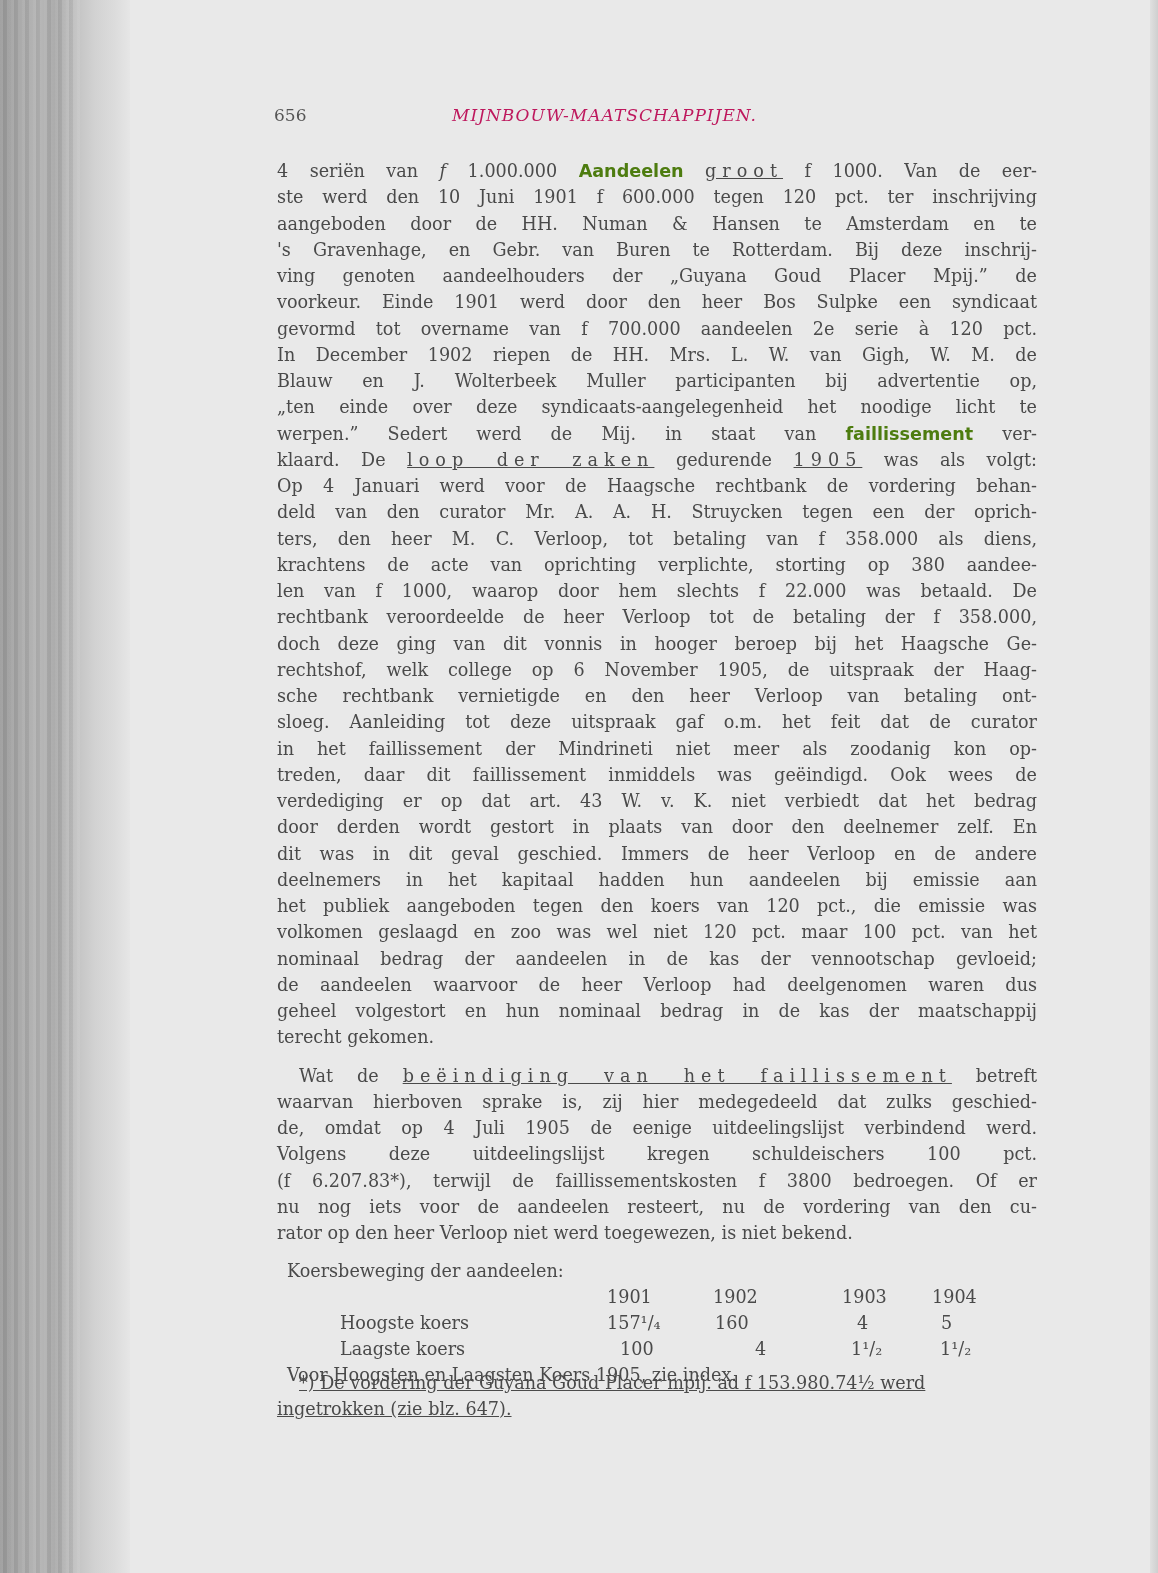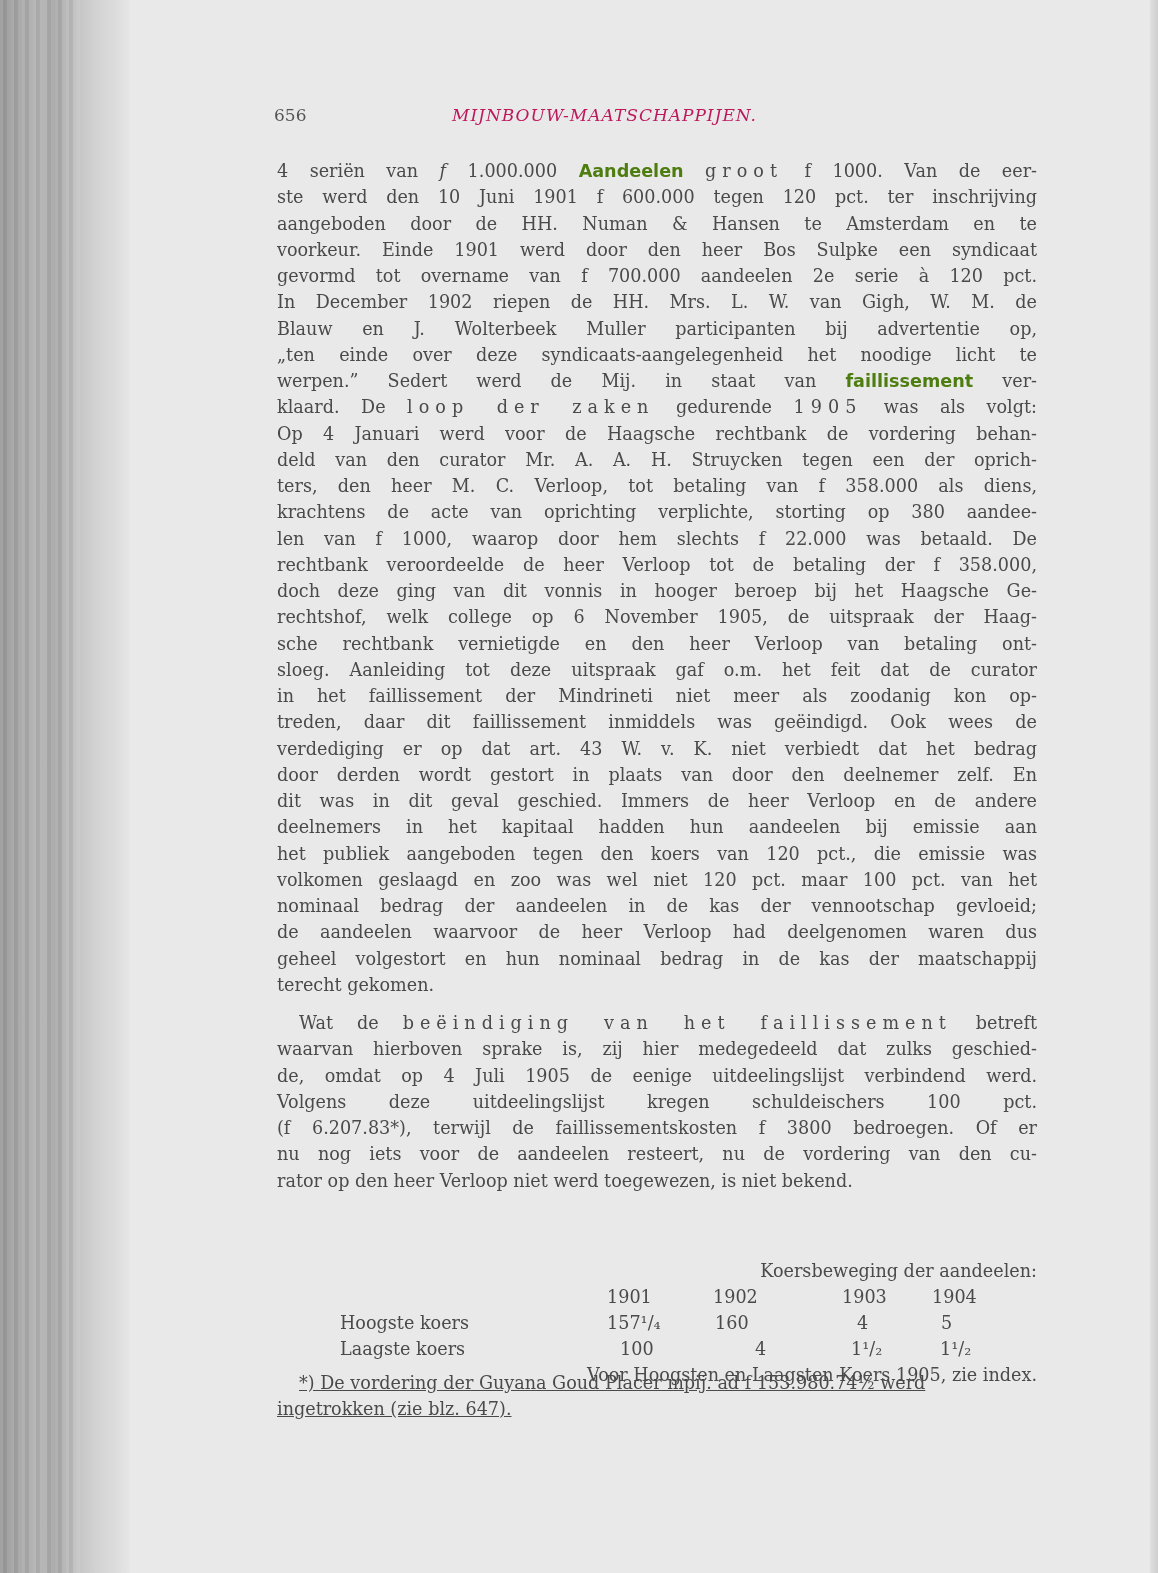--- a/index.html
+++ b/index.html
@@ -12,23 +12,23 @@
   .right-edge{position:absolute;right:0;top:0;width:8px;height:1573px;background:linear-gradient(to right,#e0e0e0,#cfcfcf);}
   .page{position:absolute;left:277px;top:100px;width:760px;}
   .header{position:relative;height:40px;text-align:right;}
   .page-number{position:absolute;left:-3px;top:5px;font-size:17px;color:#555;}
   .running-title{position:absolute;left:175px;top:5px;font-style:italic;font-size:17px;letter-spacing:1px;color:#be185d;}
   .body-text{position:absolute;top:58px;left:0;width:760px;font-size:17.6px;line-height:26.25px;text-align:justify;}
   .line{display:block;white-space:nowrap;text-align:justify;text-align-last:justify;height:26.25px;}
   .line.last{text-align-last:left;}
   .indent{padding-left:22px;margin-top:12px;}
   .bold{font-family:"DejaVu Sans","Liberation Sans",sans-serif;font-weight:bold;color:#4d7c0f;}
-  .spaced{letter-spacing:6px;}
+  .spaced{letter-spacing:6px;text-decoration:underline;}
   .table{position:absolute;left:0;top:1161px;width:760px;font-size:17.6px;}
-  .t-caption{text-align:right;height:26px;padding-left:10px;}
+  .t-caption{text-align:left;height:26px;padding-left:10px;}
   .t-row{position:relative;height:26px;}
   .t-cell{position:absolute;top:0;white-space:nowrap;}
   .footnote{position:absolute;left:0;top:1270px;width:760px;font-size:17.6px;line-height:26px;text-decoration:underline;}
 </style>
 </head>
 <body>
 
 <div class="binding"></div>
 <div class="binding-stripes"></div>
 <div class="right-edge"></div>
@@ -36,20 +36,22 @@
 <div class="page">
   <div class="header">
     <span class="page-number">656</span>
     <span class="running-title">MIJNBOUW-MAATSCHAPPIJEN.</span>
   </div>
 
   <div class="body-text">
     <span class="line"><span>4 seriën van </span><i>f</i><span> 1.000.000 </span><span class="bold">Aandeelen</span> <span class="spaced">groot</span><span> f 1000.  Van de eer-</span></span>
     <span class="line">ste werd den 10 Juni 1901 f 600.000 tegen 120 pct. ter inschrijving</span>
     <span class="line">aangeboden door de HH. Numan &amp; Hansen te Amsterdam en te</span>
+    <span class="line">'s Gravenhage, en Gebr. van Buren te Rotterdam. Bij deze inschrij-</span>
+    <span class="line">ving genoten aandeelhouders der „Guyana Goud Placer Mpij.” de</span>
     <span class="line">voorkeur. Einde 1901 werd door den heer Bos Sulpke een syndicaat</span>
     <span class="line">gevormd tot overname van f 700.000 aandeelen 2e serie à 120 pct.</span>
     <span class="line">In December 1902 riepen de HH. Mrs. L. W. van Gigh, W. M. de</span>
     <span class="line">Blauw en J. Wolterbeek Muller participanten bij advertentie op,</span>
     <span class="line">„ten einde over deze syndicaats-aangelegenheid het noodige licht te</span>
     <span class="line"><span>werpen.” Sedert werd de Mij. in staat van </span><span class="bold">faillissement</span><span> ver-</span></span>
     <span class="line"><span>klaard.   De </span><span class="spaced">loop der zaken</span><span> gedurende </span><span class="spaced">1905</span><span> was als volgt:</span></span>
     <span class="line">Op 4 Januari werd voor de Haagsche rechtbank de vordering behan-</span>
     <span class="line">deld van den curator Mr. A. A. H. Struycken tegen een der oprich-</span>
     <span class="line">ters, den heer M. C. Verloop, tot betaling van f 358.000 als diens,</span>

